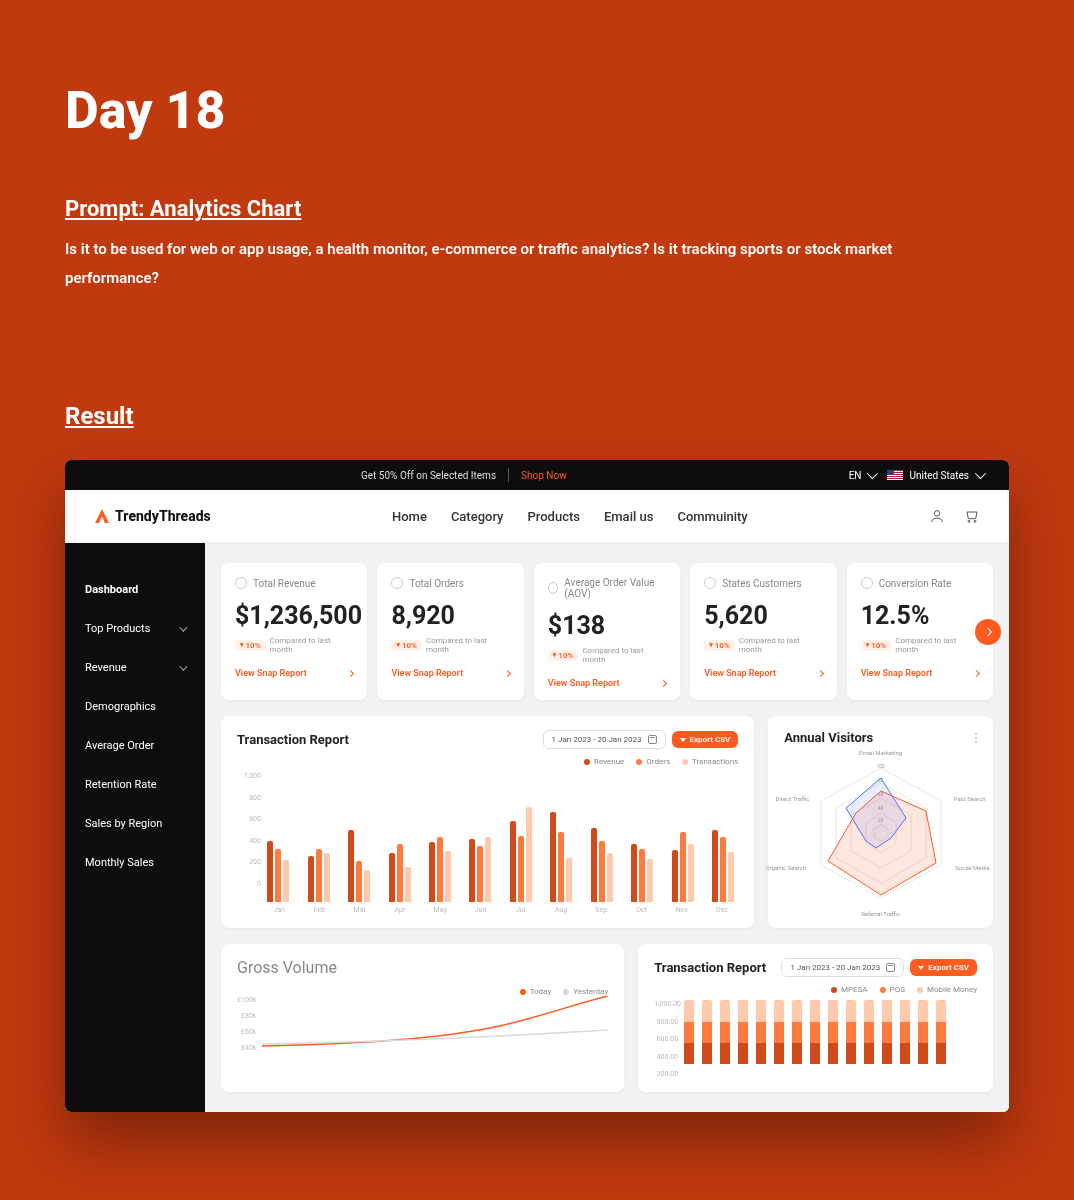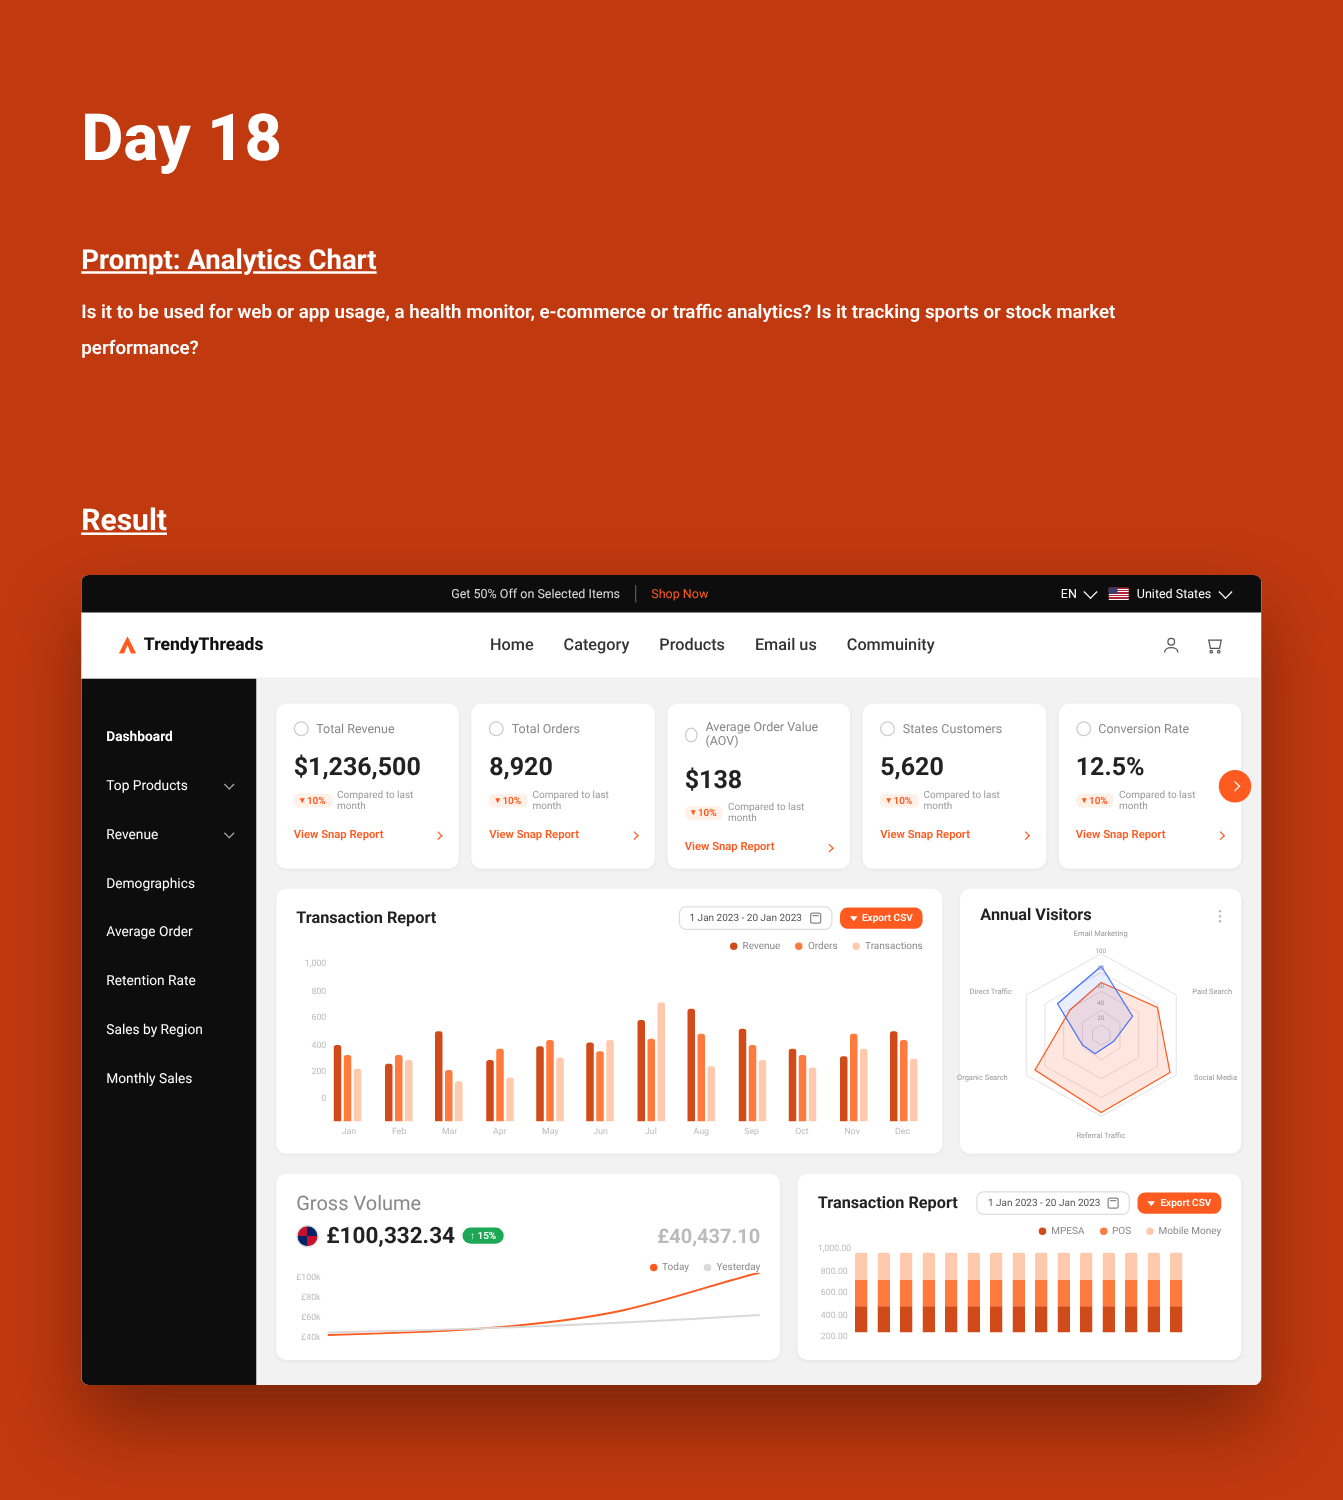--- a/index.html
+++ b/index.html
@@ -27,21 +27,21 @@
   .workspace { display:flex; background:#f2f2f2;}
   .sidebar { width:140px; background:#0d0d0d; padding:34px 0; display:flex; flex-direction:column; gap:14px;}
   .sidebar-item { color:#fff; font-size:11px; padding:6px 20px; display:flex; align-items:center; justify-content:space-between;}
   .sidebar-item.first { font-weight:700;}
   .sidebar-item .chev { border-color:#aaa; width:6px; height:6px;}
   .main { flex:1; padding:20px 16px; display:flex; flex-direction:column; gap:16px;}
   .cards { display:flex; gap:10px; position:relative;justify-content:space-between;}
   .card { background:#fff; border-radius:8px; padding:14px 14px 12px; flex:1; min-width:0; box-shadow:0 1px 3px rgba(0,0,0,.05);}
   .card-head { display:flex; align-items:center; gap:6px; font-size:10px; color:#888;}
   .dot-icon { width:12px; height:12px; border:1px solid #ccc; border-radius:50%; display:inline-block;}
-  .card-value { font-size:20px; font-weight:700; color:#222; margin:12px 0 6px;}
+  .card-value { font-size:25px; font-weight:700; color:#222; margin:12px 0 6px;}
   .card-delta { display:flex; align-items:center; gap:4px; font-size:8px; color:#999;}
   .delta-badge { background:#fff0e8; color:#ff5a1f; padding:1px 5px; border-radius:4px; display:flex; align-items:center; gap:2px; font-weight:600;}
   .delta-badge::before { content:"▾"; font-size:7px;}
   .card-link { margin-top:14px; display:flex; align-items:center; justify-content:space-between; font-size:9px; color:#ff5a1f; font-weight:600;}
   .card-link .chev { border-color:#ff5a1f; transform: rotate(-45deg); width:5px; height:5px;}
   .scroll-btn { position:absolute; right:-8px; top:50%; transform:translateY(-50%); width:26px; height:26px; border-radius:50%; background:#ff5a1f; display:flex; align-items:center; justify-content:center;}
   .scroll-btn .chev { border-color:#fff; transform: rotate(-45deg); width:6px; height:6px; }
   .row2 { display:flex; gap:14px;}
   .panel { background:#fff; border-radius:8px; padding:14px 16px; box-shadow:0 1px 3px rgba(0,0,0,.05);}
   .transaction { flex: 2.6; }
@@ -68,21 +68,21 @@
   .trans2 { flex:1;}
   .gv-head { font-size:16px; color:#888; margin-bottom:6px;}
   .gv-line { display:flex; align-items:center; justify-content:space-between;}
   .gv-main { display:flex; align-items:center; gap:6px; font-size:18px; font-weight:700; color:#222;}
   .badge-green { background:#1da855; color:#fff; font-size:8px; padding:2px 6px; border-radius:10px; font-weight:600;}
   .gv-sub { font-size:16px; color:#bbb; font-weight:700;}
   .gv-legend { display:flex; gap:12px; justify-content:flex-end; font-size:8px; color:#888; margin-top:10px;}
   .gv-legend span { display:flex; gap:4px; align-items:center;}
   .gv-chart { display:flex; height:56px; overflow:hidden;}
   .gv-y { display:flex; flex-direction:column; justify-content:space-between; font-size:7px; color:#bbb; text-align:right; padding-right:6px;}
-  .stacked { display:flex; align-items:center; gap:8px; height:78px; padding-left:30px; position:relative; overflow:hidden;}
+  .stacked { display:flex; align-items:flex-start; gap:8px; height:78px; padding-left:30px; position:relative; overflow:hidden;}
   .stacked .y-axis { bottom:0;}
   .sbar { width:10px; display:flex; flex-direction:column-reverse; border-radius:2px 2px 0 0; overflow:hidden;}
   .kebab { display:flex; flex-direction:column; gap:2px;}
   .kebab i { width:2px; height:2px; background:#bbb; border-radius:50%; display:block;}
   svg.radar { width:170px; height:150px;}
   .ukflag { width:18px; height:18px; border-radius:50%; background: conic-gradient(#012169 0 25%, #c8102e 25% 50%, #012169 50% 75%, #c8102e 75% 100%); border:1px solid #ddd;}
   .cal-icon { width:9px; height:9px; border:1px solid #888; border-radius:2px; position:relative;}
   .cal-icon::before { content:""; position:absolute; top:1px; left:1px; right:1px; height:1px; background:#888;}
   .dl-icon { width:0; height:0; border-left:3px solid transparent; border-right:3px solid transparent; border-top:4px solid #fff;}
   .curve-svg { flex:1; height:56px;}
@@ -397,28 +397,20 @@
               <span style="top:64px; left:50%; transform:translateX(-50%); font-size:5px;">20</span>
             </div>
           </div>
         </div>
       </div>
 
       <div class="row3">
 
         <div class="panel gross">
           <div class="gv-head">Gross Volume</div>
-          <div class="gv-line">
-            <div class="gv-main">
-              <span class="ukflag"></span>
-              <span>£100,332.34</span>
-              <span class="badge-green">↑ 15%</span>
-            </div>
-            <div class="gv-sub">£40,437.10</div>
-          </div>
           <div class="gv-legend">
             <span>
                 <i style="width:6px;height:6px;border-radius:50%;background:#ff5a1f;display:inline-block"></i>
                 <span>Today</span>
               </span>
             <span>
                 <i style="width:6px;height:6px;border-radius:50%;background:#d9d9d9;display:inline-block"></i>
                 <span>Yesterday</span>
               </span>
           </div>

